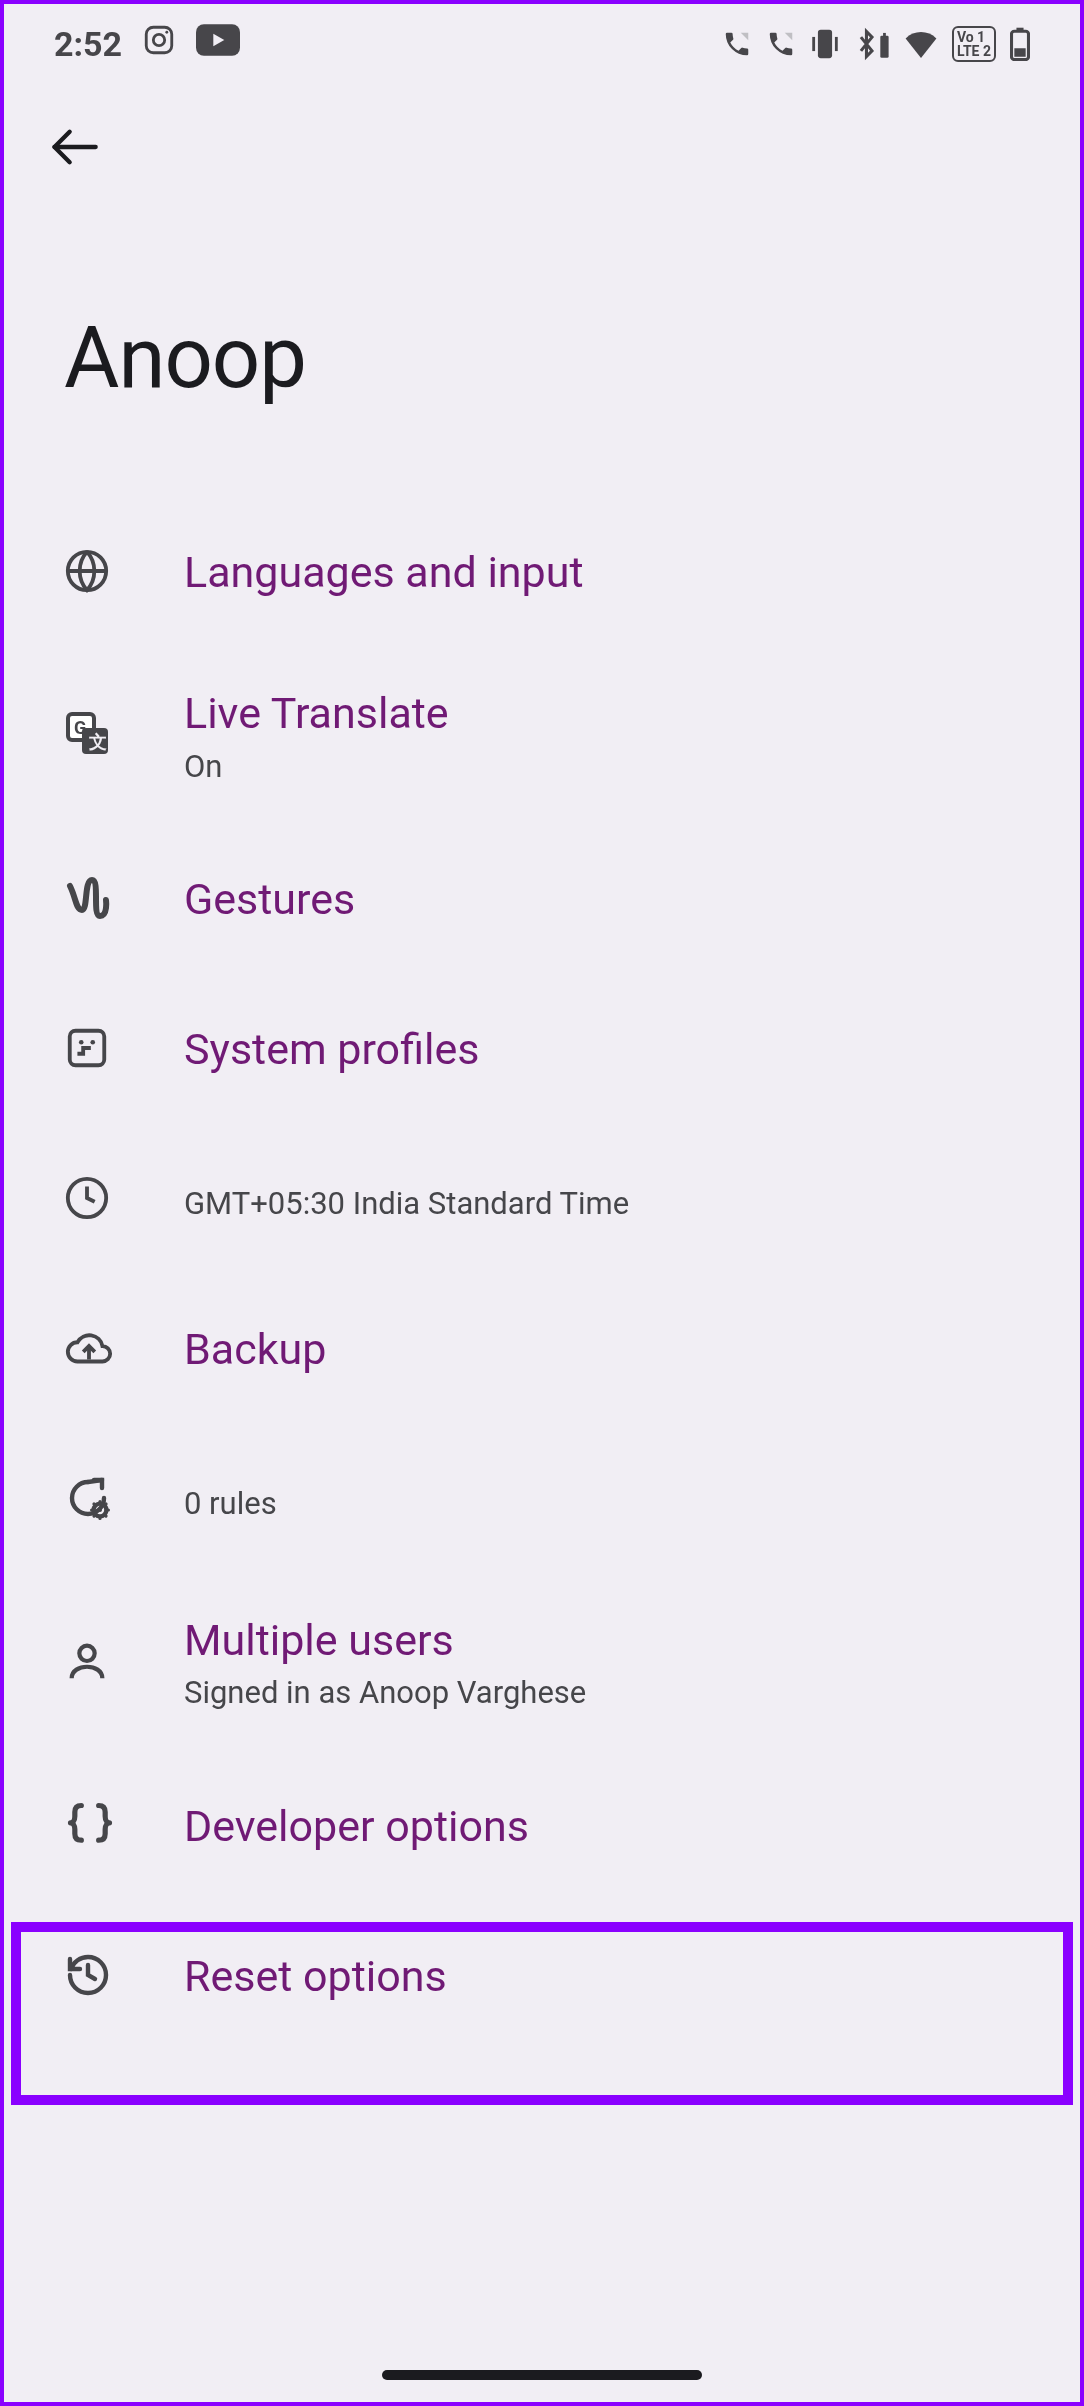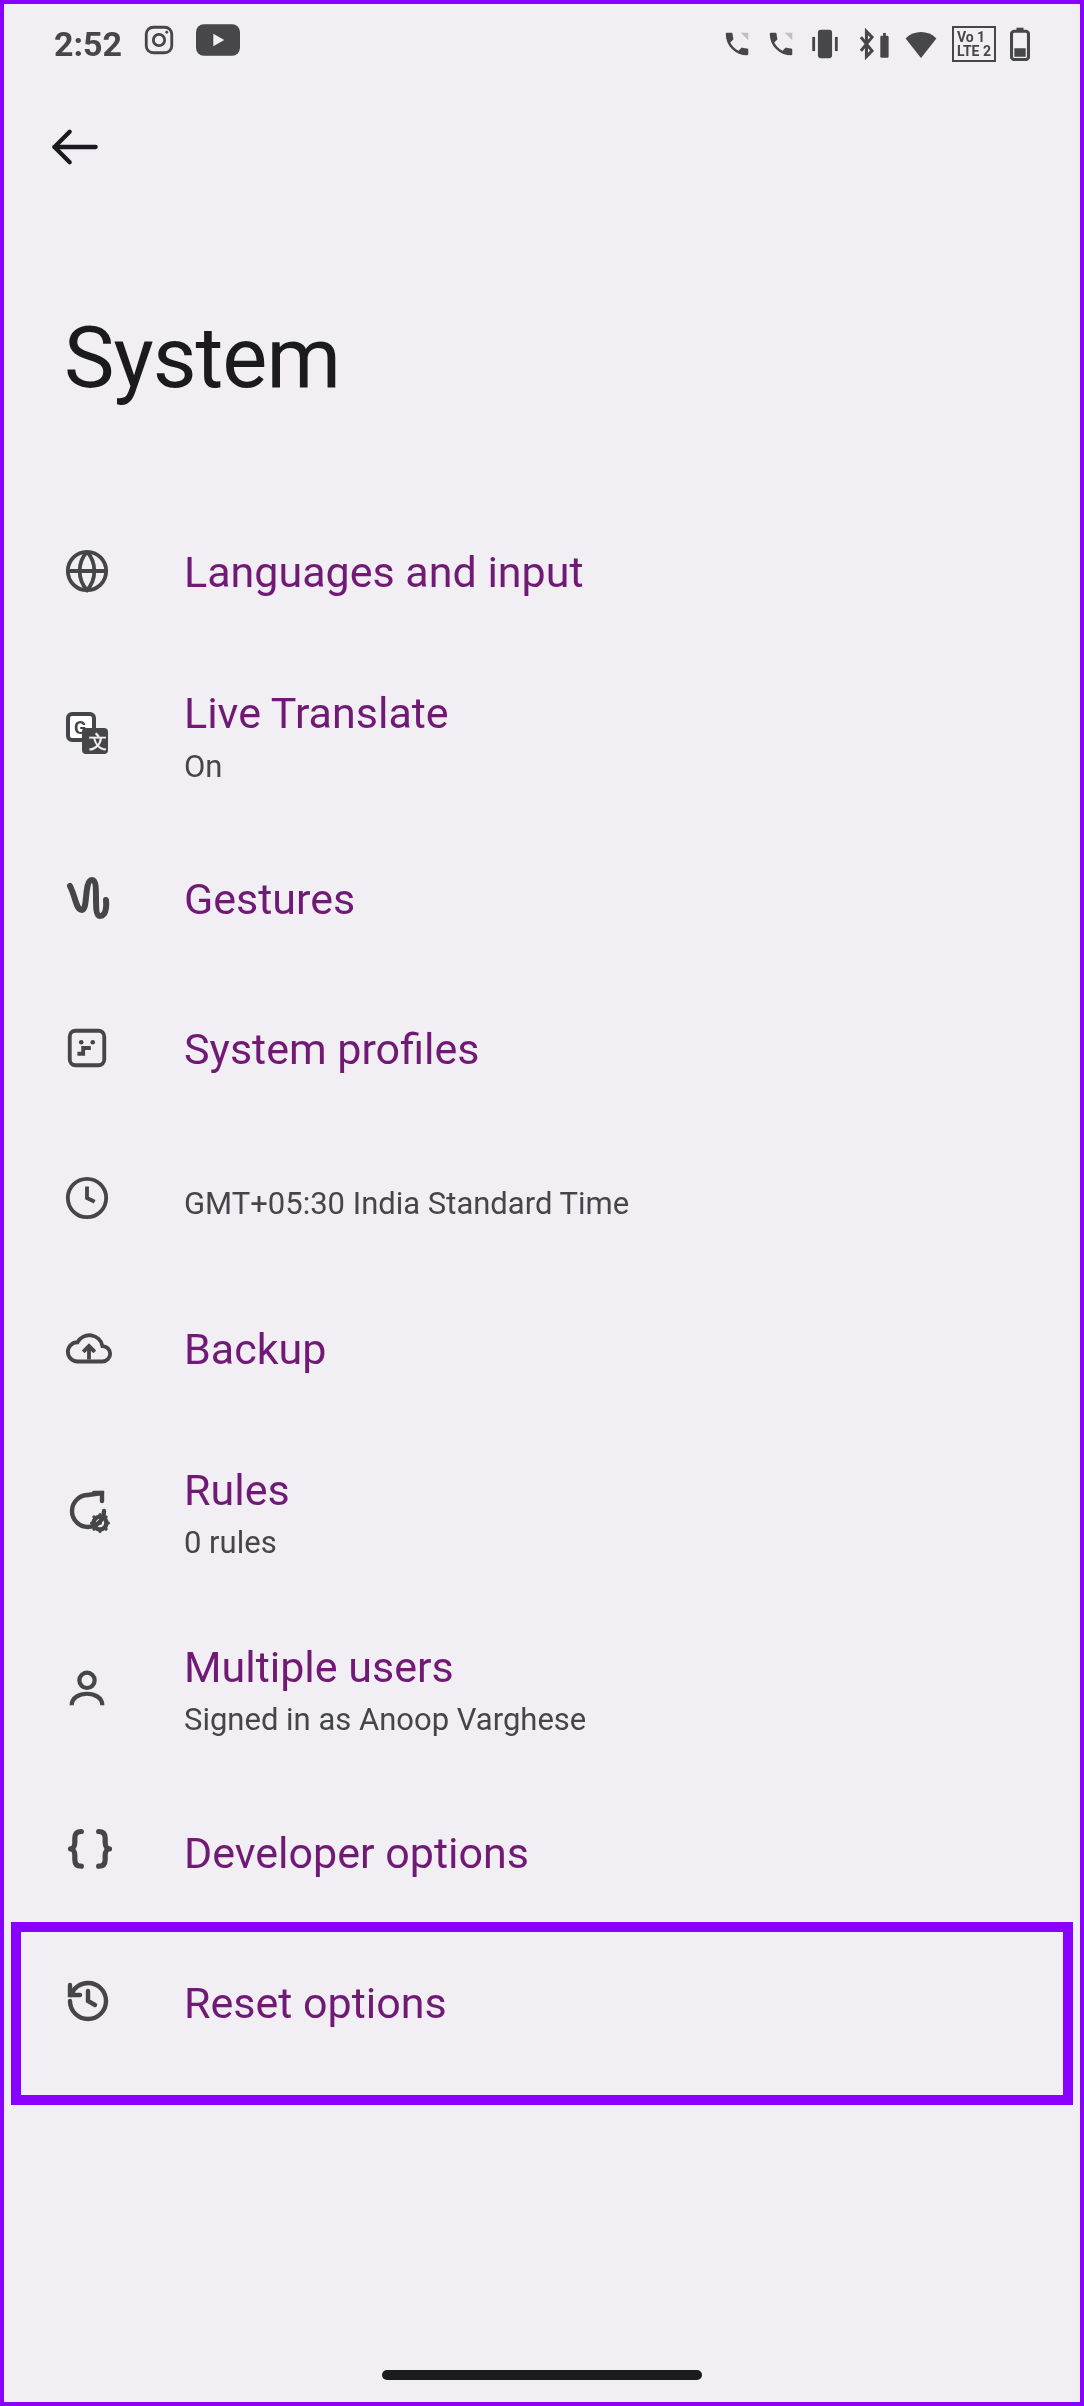--- a/index.html
+++ b/index.html
@@ -134,21 +134,21 @@
           <path d="M5 7 L13 17 L9 21 L9 3 L13 7 L5 17"></path>
           <rect x="19" y="6" width="6" height="16" rx="1" fill="#47464a" stroke="none"></rect>
           <rect x="21" y="4" width="2" height="3" fill="#47464a" stroke="none"></rect>
         </svg>
     </span>
     <span>
       <svg width="34" height="28" viewBox="0 0 24 20" fill="#47464a">
           <path d="M12 20 L1 6 C7 0 17 0 23 6 Z"></path>
         </svg>
     </span>
-    <span style="border:2px solid #47464a;border-radius:0;font-size:14px;line-height:1;padding:2px 3px;font-weight:700;white-space:pre;text-align:left;">Vo 1
+    <span style="border:2px solid #47464a;border-radius:6px;font-size:14px;line-height:1;padding:2px 3px;font-weight:700;white-space:pre;text-align:left;">Vo 1
 LTE 2</span>
     <span>
       <svg width="20" height="34" viewBox="0 0 14 24" fill="none" stroke="#47464a" stroke-width="2.2">
           <rect x="1" y="3" width="12" height="20" rx="2"></rect>
           <rect x="4.5" y="0.5" width="5" height="3" fill="#47464a" stroke="none"></rect>
           <rect x="3" y="15" width="8" height="6" fill="#47464a" stroke="none"></rect>
         </svg>
     </span>
   </div>
 </div>
@@ -157,21 +157,21 @@
   <button class="back-btn">
     <span>
       <svg width="52" height="52" viewBox="0 0 24 24" fill="none" stroke="#1b1b1f" stroke-width="2" stroke-linecap="round" stroke-linejoin="round">
           <line x1="22" y1="12" x2="3" y2="12"></line>
           <polyline points="10 5 3 12 10 19"></polyline>
         </svg>
     </span>
   </button>
 </div>
 
-<h1 class="page-title">System</h1>
+<h1 class="page-title">Anoop</h1>
 
 <div class="list">
 
   <div class="item">
     <div class="icon-slot">
         <span>
       <svg width="46" height="46" viewBox="0 0 24 24" fill="none" stroke="#46464a" stroke-width="2">
             <circle cx="12" cy="12" r="10"></circle>
             <line x1="2" y1="12" x2="22" y2="12"></line>
             <path d="M12 2a15 15 0 010 20a15 15 0 010-20"></path>
@@ -265,21 +265,20 @@
             <path d="M12 4 A8 8 0 1 0 20 12"></path>
             <polyline points="15 3 19 3 19 7"></polyline>
             <line x1="12" y1="4" x2="19" y2="3"></line>
             <circle cx="18" cy="18" r="3.2" fill="none"></circle>
             <circle cx="18" cy="18" r="1" fill="#46464a" stroke="none"></circle>
             <path d="M18 14.8v-1M18 21.2v1M21.2 18h1M14.8 18h-1M20.2 15.8l.8-.8M15.8 20.2l-.8.8M20.2 20.2l.8.8M15.8 15.8l-.8-.8" stroke-width="1.6"></path>
           </svg>
     </span>
       </div>
     <div class="texts">
-      <div class="primary">Rules</div>
       <div class="secondary">0 rules</div>
     </div>
   </div>
 
   <div class="item">
     <div class="icon-slot">
         <span>
       <svg width="46" height="46" viewBox="0 0 24 24" fill="none" stroke="#46464a" stroke-width="2.2">
             <circle cx="12" cy="8" r="4"></circle>
             <path d="M4 21c0-4 4-6 8-6s8 2 8 6"></path>

